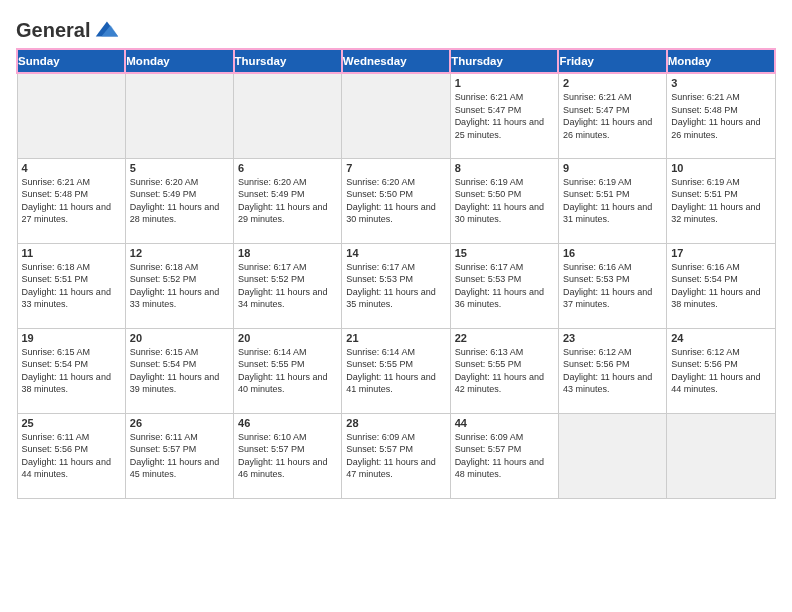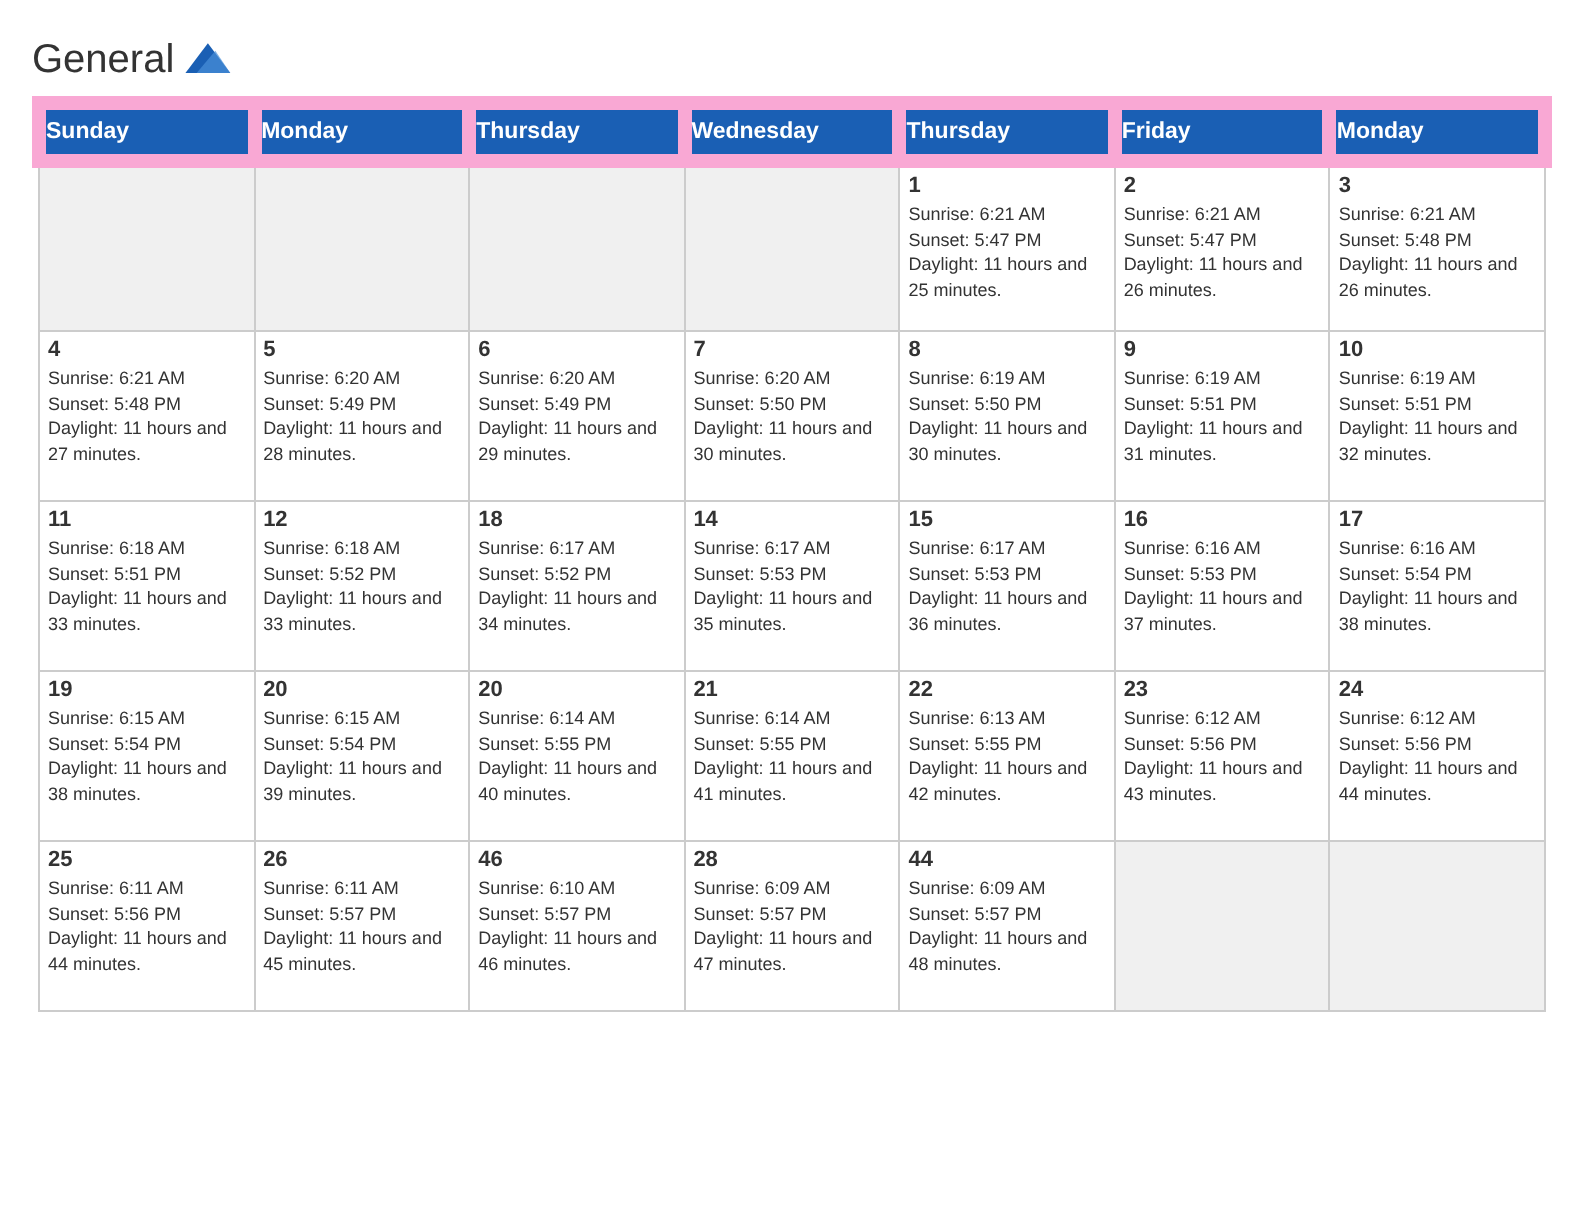--- a/index.html
+++ b/index.html
@@ -16,21 +16,21 @@
       justify-content: space-between;
       margin-bottom: 4px;
     }
     .logo {
       display: flex;
       align-items: center;
       gap: 0;
     }
     .logo-text {
       font-size: 20px;
-      font-weight: normal;
+      font-weight: bold;
       color: #333;
       line-height: 1.1;
     }
     .logo-icon {
       width: 28px;
       height: 28px;
       margin-left: 2px;
     }
     .title-block {
       text-align: right;
@@ -50,21 +50,21 @@
       border-collapse: collapse;
       table-layout: fixed;
     }
     thead tr th {
       background-color: #1a5fb4;
       color: #fff;
       font-size: 11.5px;
       font-weight: bold;
       padding: 5px 0;
       text-align: left;
-      border: 7px solid #f9a8d4;
+      border: 2px solid #f9a8d4;
     }
     tbody tr td {
       vertical-align: top;
       border: 1px solid #ccc;
       padding: 3px 4px;
       font-size: 9.5px;
       color: #333;
       height: 85px;
       background: #fff;
     }

